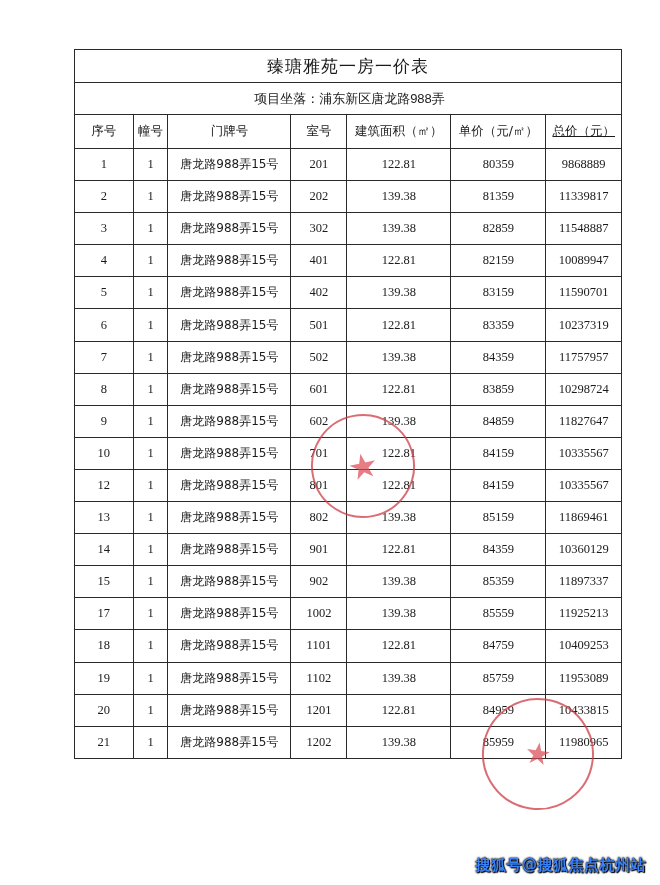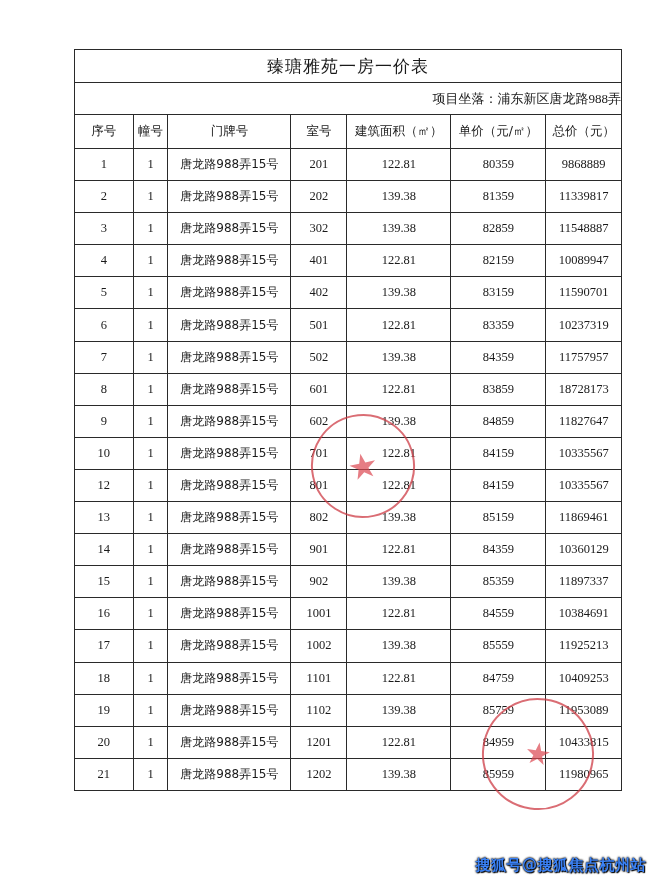--- a/index.html
+++ b/index.html
@@ -42,33 +42,33 @@
       font-size: 17px;
       letter-spacing: 1px;
       font-family: "DejaVu Sans", "Liberation Sans", sans-serif;
       border-top: none;
       border-left: none;
       border-right: none;
     }
     .project-row td {
       height: 31px;
       font-size: 13px;
-      text-align: right;
+      text-align: center;
       padding-left: 3px;
-      font-family: Liberation Serif, serif;
+      font-family: Liberation Sans, sans-serif;
       border-left: none;
       border-right: none;
     }
     .header-row th {
       height: 33px;
       font-size: 12.5px;
       font-family: "DejaVu Sans", "Liberation Sans", sans-serif;
     }
     .header-row th:first-child { border-left: none; margin-top: 33px; }
-    .header-row th:last-child { border-right: none; }
+    .header-row th:last-child { border-right: none; text-decoration: underline; }
     .data-row td {
       height: 31.1px;
       font-size: 12.5px;
       font-family: "Liberation Serif", "DejaVu Serif", serif;
     }
     .data-row td:first-child { border-left: none; }
     .data-row td:last-child { border-right: none; }
     .data-row:last-child td { border-bottom: none; }
     .data-row td.addr {
       font-family: "DejaVu Sans", "Liberation Sans", sans-serif;
@@ -210,21 +210,21 @@
           <td>84359</td>
           <td>11757957</td>
         </tr>
         <tr class="data-row">
           <td>8</td>
           <td>1</td>
           <td class="addr">唐龙路988弄15号</td>
           <td>601</td>
           <td>122.81</td>
           <td>83859</td>
-          <td>18728173</td>
+          <td>10298724</td>
         </tr>
         <tr class="data-row">
           <td>9</td>
           <td>1</td>
           <td class="addr">唐龙路988弄15号</td>
           <td>602</td>
           <td>139.38</td>
           <td>84859</td>
           <td>11827647</td>
         </tr>
@@ -265,29 +265,20 @@
           <td>10360129</td>
         </tr>
         <tr class="data-row">
           <td>15</td>
           <td>1</td>
           <td class="addr">唐龙路988弄15号</td>
           <td>902</td>
           <td>139.38</td>
           <td>85359</td>
           <td>11897337</td>
-        </tr>
-        <tr class="data-row">
-          <td>16</td>
-          <td>1</td>
-          <td class="addr">唐龙路988弄15号</td>
-          <td>1001</td>
-          <td>122.81</td>
-          <td>84559</td>
-          <td>10384691</td>
         </tr>
         <tr class="data-row">
           <td>17</td>
           <td>1</td>
           <td class="addr">唐龙路988弄15号</td>
           <td>1002</td>
           <td>139.38</td>
           <td>85559</td>
           <td>11925213</td>
         </tr>

